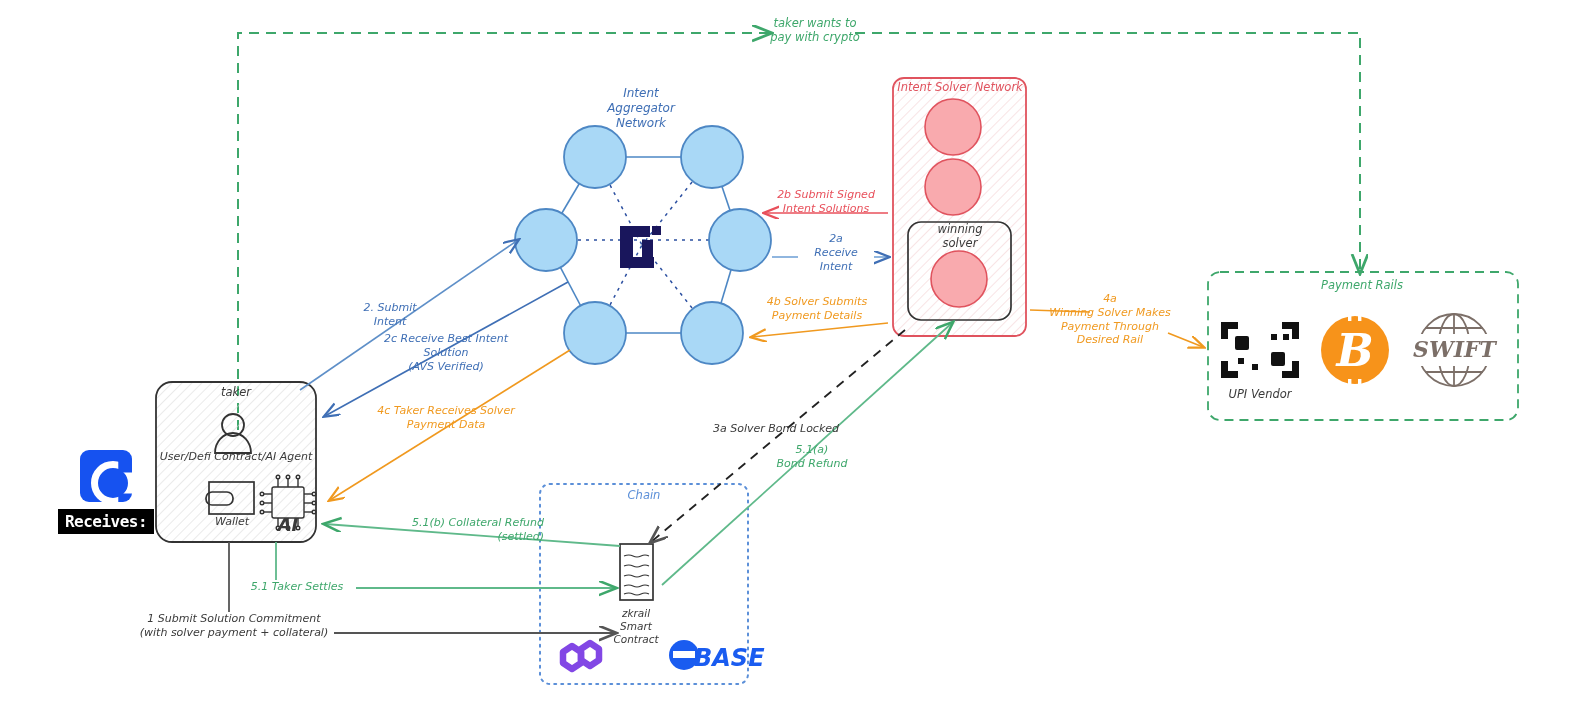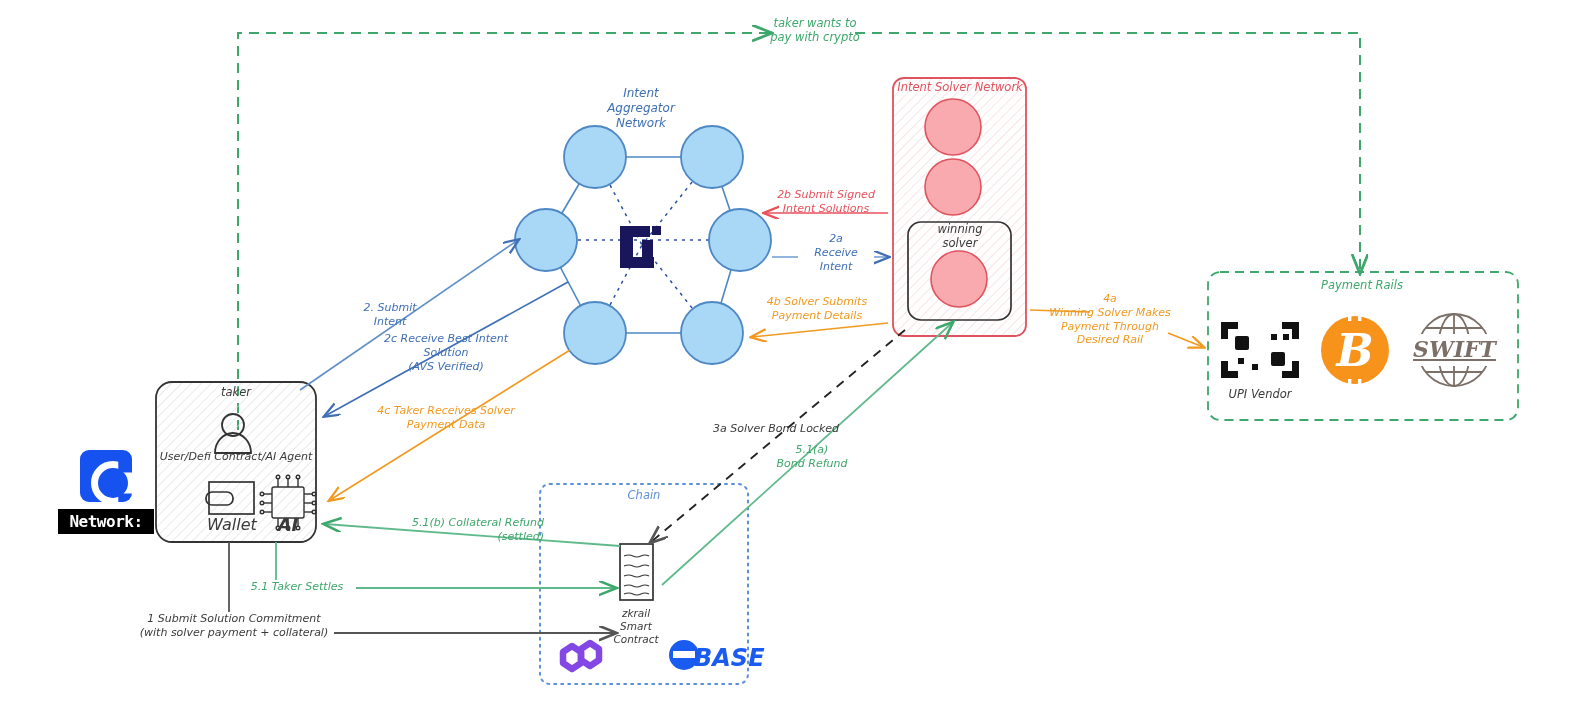--- a/index.html
+++ b/index.html
@@ -221,27 +221,27 @@
 Aggregator
 Network</div>
 
 <div class="lbl c-solvernet" style="left:896px;top:80px;width:128px;font-size:11.5px;">Intent Solver Network</div>
 
 <div class="lbl c-dark" style="left:916px;top:222px;width:88px;font-size:11.5px;">winning
 solver</div>
 
 <div class="lbl c-dark" style="left:196px;top:385px;width:80px;font-size:11.5px;">taker</div>
 <div class="lbl c-dark" style="left:150px;top:450px;width:172px;font-size:11px;">User/Defi Contract/AI Agent</div>
-<div class="lbl c-dark" style="left:202px;top:515px;width:60px;font-size:16px;">Wallet</div>
+<div class="lbl c-dark" style="left:202px;top:515px;width:60px;font-size:11px;">Wallet</div>
 <div class="lbl c-dark" style="left:274px;top:494px;width:28px;font-size:18px;font-weight:600;margin-top:20px;">AI</div>
 
 <div class="lbl c-green" style="left:1300px;top:278px;width:124px;font-size:11.5px;">Payment Rails</div>
 <div class="lbl c-dark" style="left:1208px;top:387px;width:104px;font-size:11.5px;">UPI Vendor</div>
 <div class="lbl" style="left:1412px;top:336px;width:85px;font-size:22px;color:#7c6f68;
-     font-family:'DejaVu Serif','Liberation Serif',serif;font-style:italic;font-weight:bold;text-decoration:underline;">SWIFT</div>
+     font-family:'DejaVu Serif','Liberation Serif',serif;font-style:italic;font-weight:bold;">SWIFT</div>
 
 <div class="lbl c-chain" style="left:602px;top:488px;width:84px;font-size:11.5px;">Chain</div>
 <div class="lbl c-dark" style="left:600px;top:607px;width:72px;font-size:10.5px;">zkrail
 Smart
 Contract</div>
 <div class="lbl" style="left:694px;top:643px;width:70px;font-size:24px;color:#1a5cf0;
      font-weight:600;text-align:center;">BASE</div>
 
 <div class="lbl c-blue" style="left:340px;top:301px;width:100px;font-size:11px;">2. Submit
 Intent</div>
@@ -265,16 +265,16 @@
 <div class="lbl c-green" style="left:760px;top:443px;width:104px;font-size:11px;">5.1(a)
 Bond Refund</div>
 <div class="lbl c-green" style="left:394px;top:516px;width:150px;font-size:11px;text-align:right;">5.1(b) Collateral Refund
 (settled)</div>
 <div class="lbl c-green" style="left:238px;top:580px;width:118px;font-size:11px;background:#fff;">5.1 Taker Settles</div>
 <div class="lbl c-dark" style="left:134px;top:612px;width:200px;font-size:11px;background:#fff;">1 Submit Solution Commitment
 (with solver payment + collateral)</div>
 
 <div class="agentkit">
   <div class="ak-logo"></div>
-  <div class="ak-word">Network:</div>
+  <div class="ak-word">Receives:</div>
 </div>
 
 </div>
 
 </body></html>

